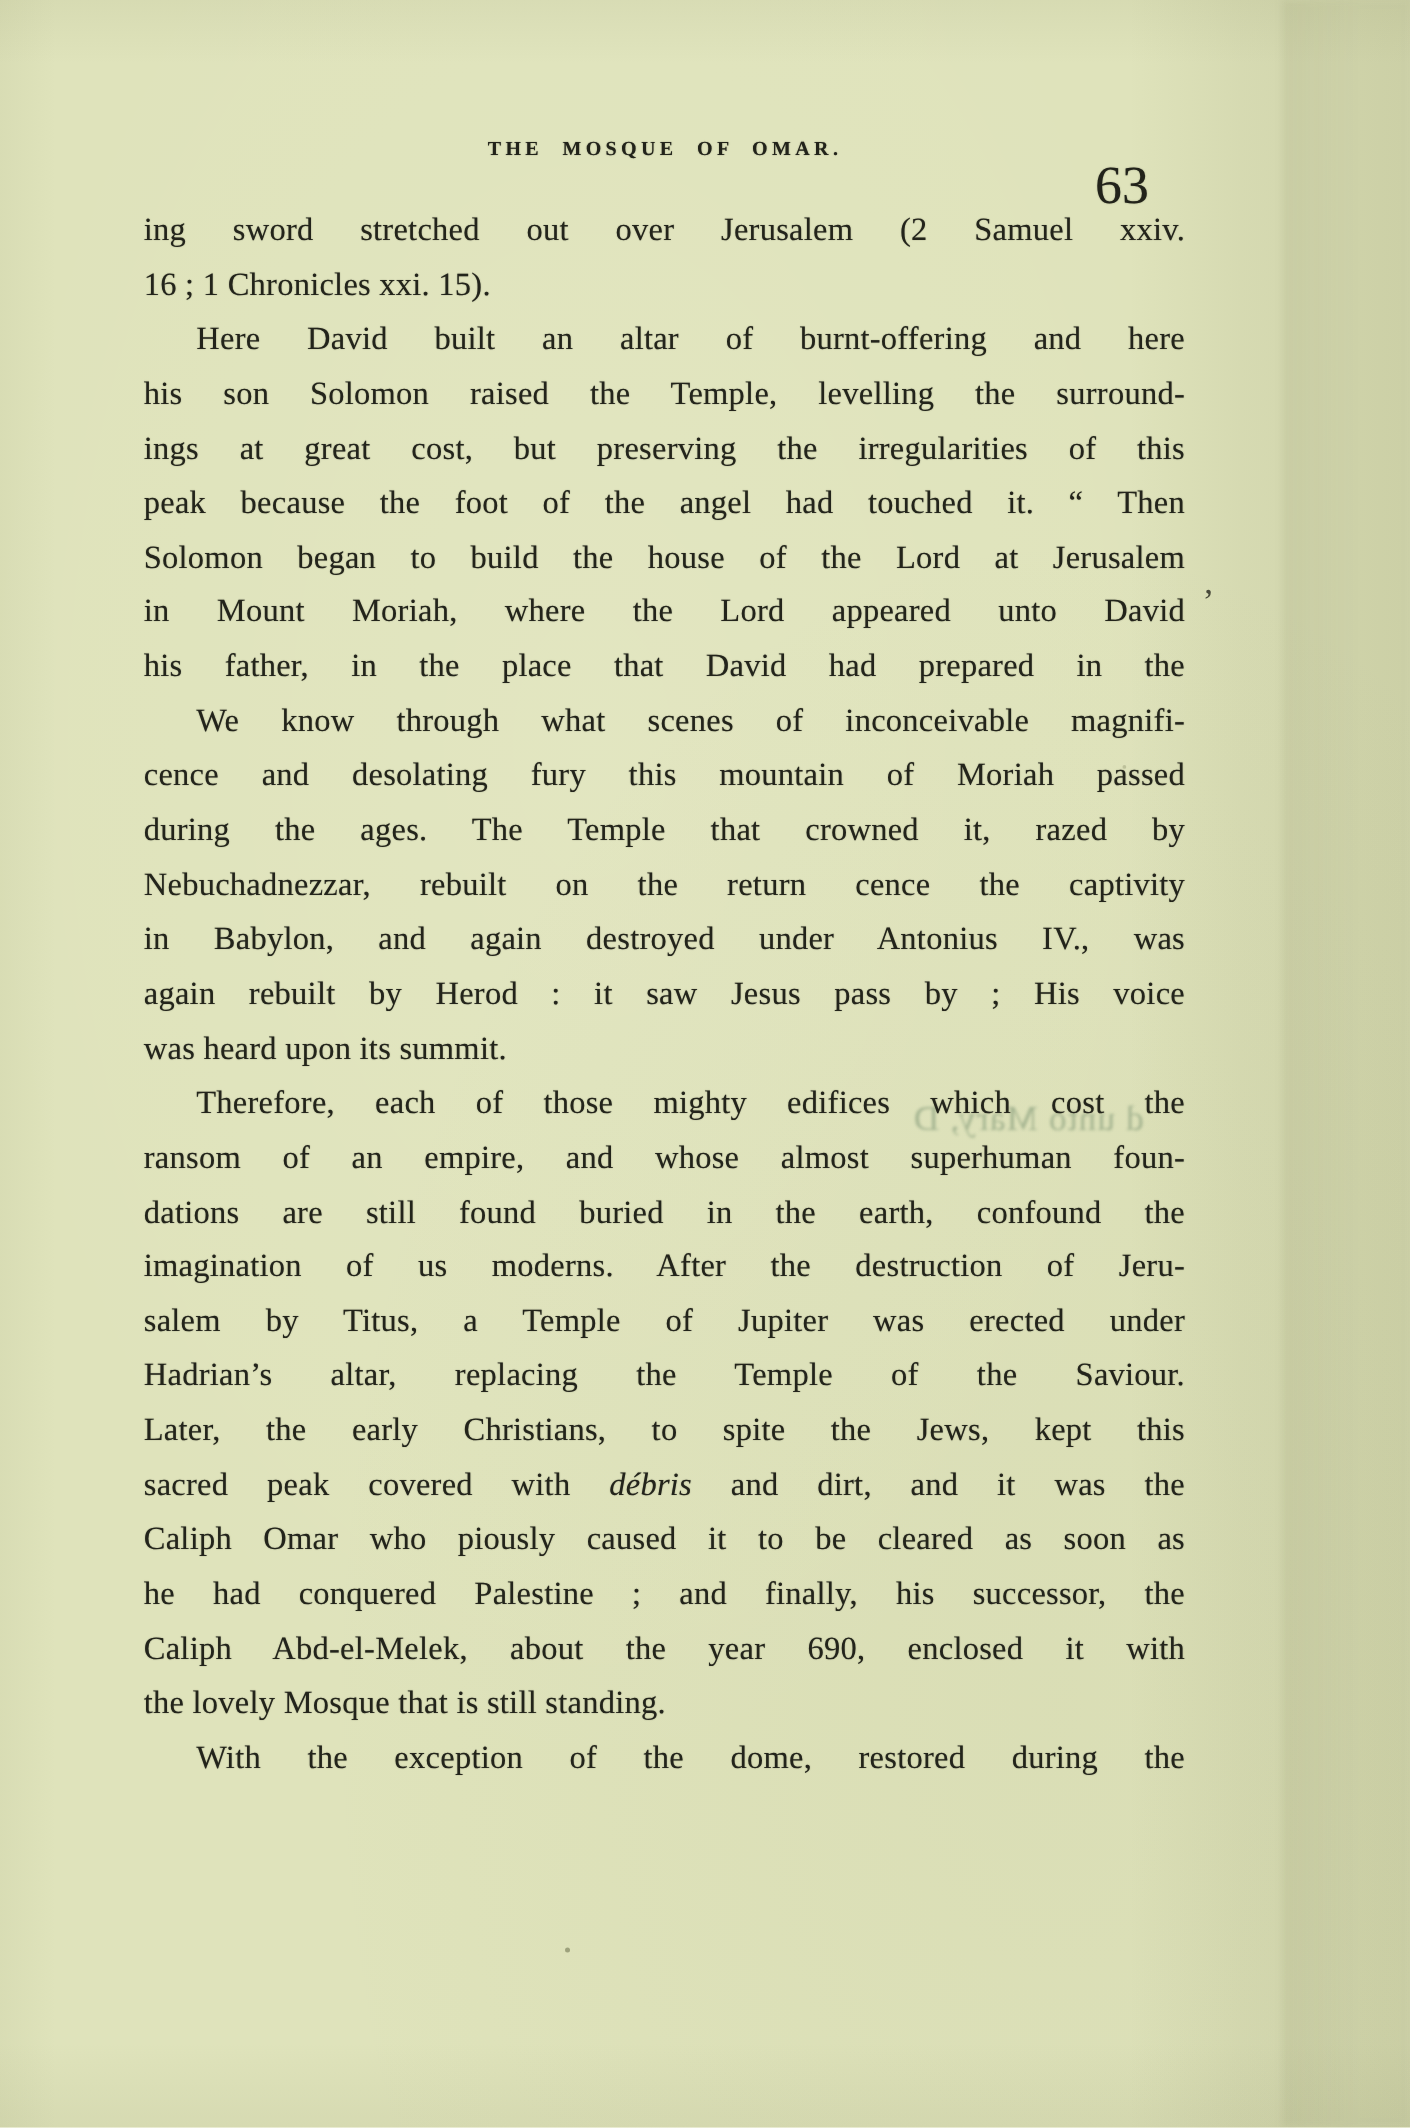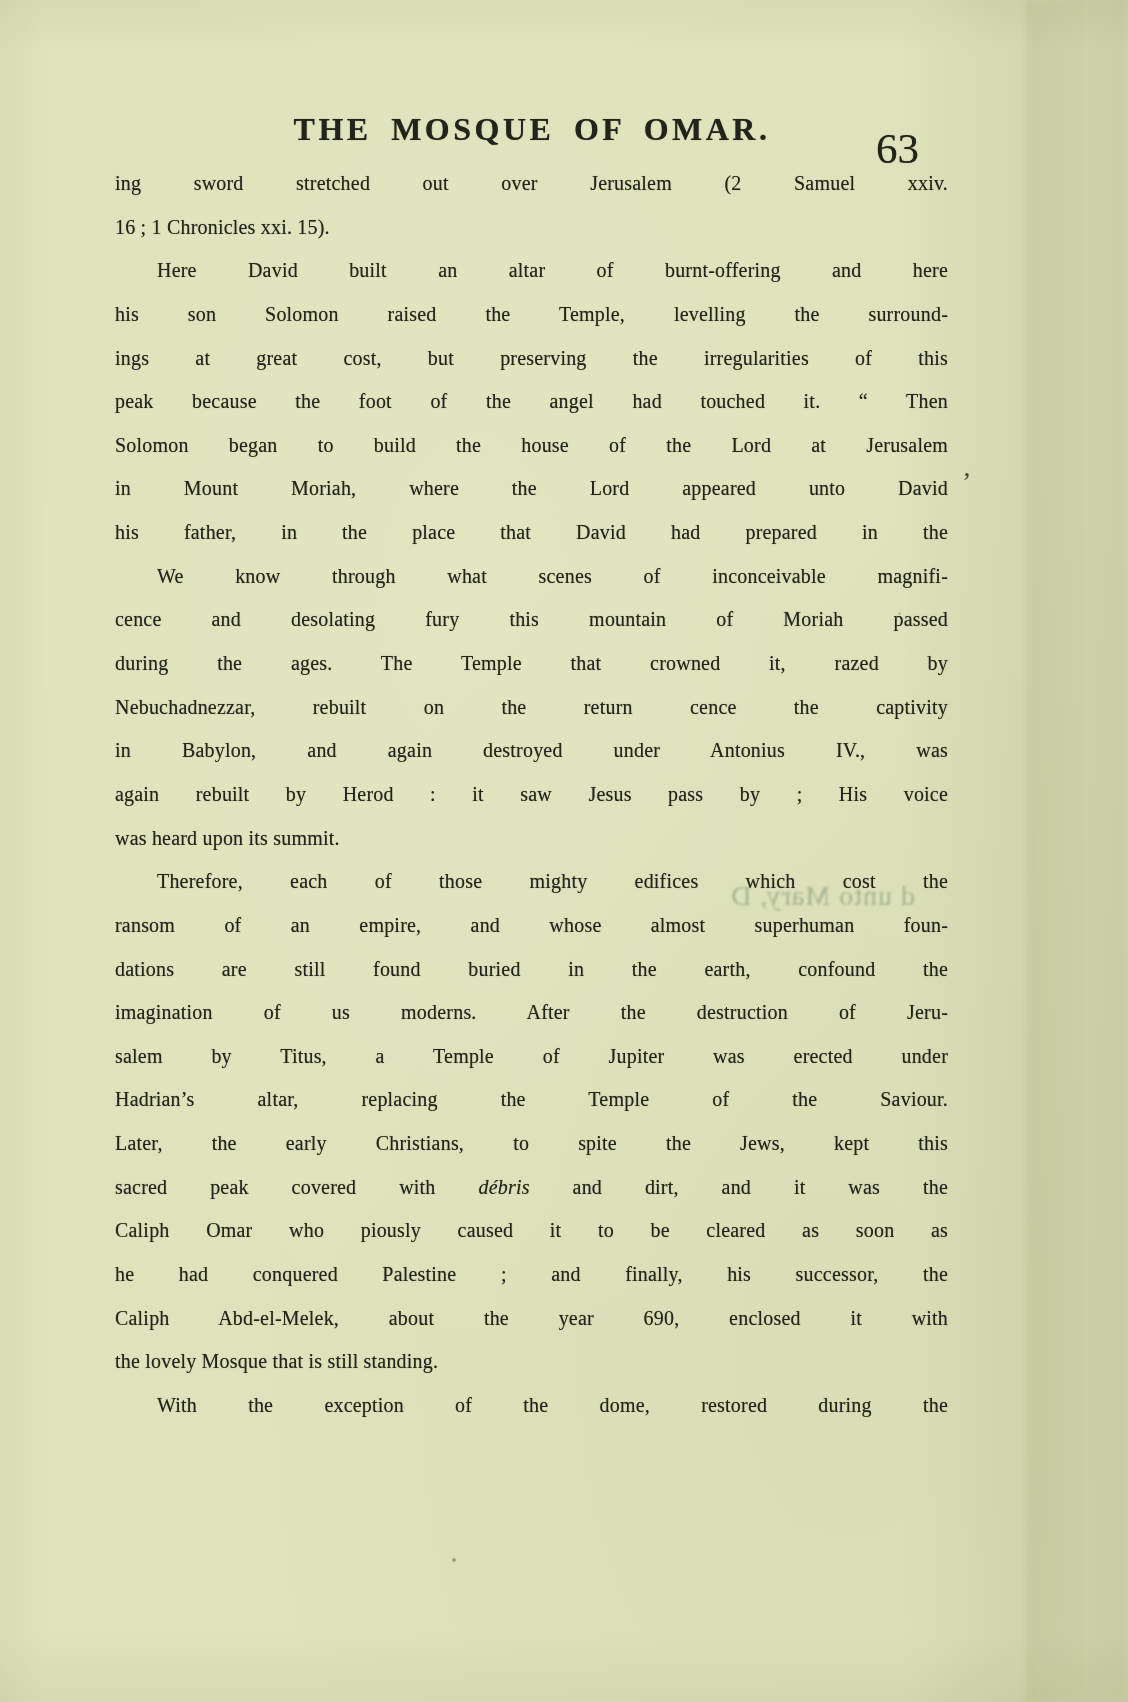--- a/index.html
+++ b/index.html
@@ -22,35 +22,35 @@
   
   #page-edge-shade {
     position: absolute; top: 0; left: 1026px; width: 102px; height: 1702px;
     background: linear-gradient(to right, rgba(104,108,62,0.10), rgba(104,108,62,0.03) 60%);
     filter: blur(3px);
   }
   #running-head {
     position: absolute; top: 111px; left: 532px;
     transform: translateX(-50%);
     white-space: nowrap;
-    font-size: 32px; font-weight: bold;
+    font-size: 16px; font-weight: bold;
     letter-spacing: 3.5px; word-spacing: 8px;
     color: #22231a;
     text-shadow: 0 0 1px rgba(30,31,22,0.55);
   }
   #page-number {
     position: absolute; top: 103px; left: 876px;
     font-size: 43px; line-height: 1;
     color: #22231a;
     text-shadow: 0 0 1px rgba(30,31,22,0.5);
     margin-top: 24px;
   }
   #body-text {
     position: absolute; top: 162px; left: 115px; width: 833px;
-    font-size: 20px; line-height: 43.65px;
+    font-size: 26px; line-height: 43.65px;
     color: #23241b;
     text-shadow: 0 0 1px rgba(32,33,23,0.45);
   }
   .line {
     height: 43.65px;
     text-align: justify;
     text-align-last: justify;
     text-justify: inter-word;
     letter-spacing: 0.2px;
   }

